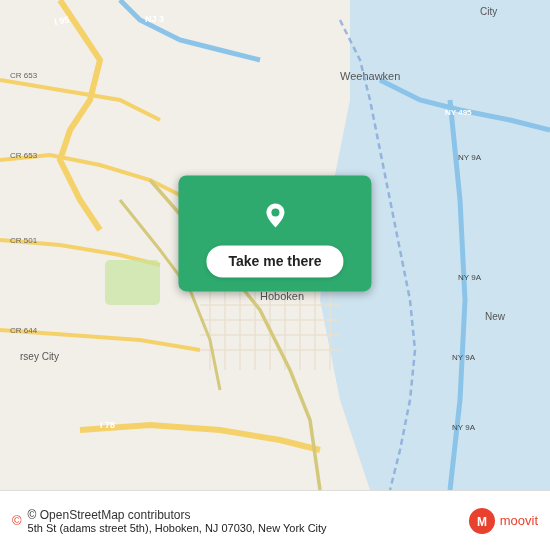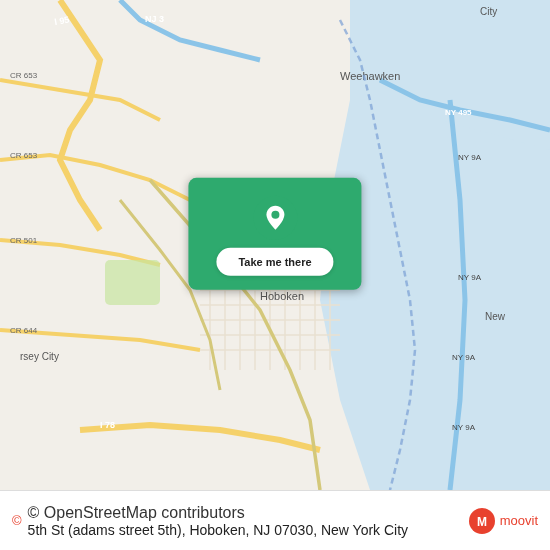--- a/index.html
+++ b/index.html
@@ -53,21 +53,21 @@
       width: 44px;
       height: 44px;
       margin-bottom: 8px;
     }
 
     #take-me-there-btn {
       background: white;
       border: none;
       border-radius: 20px;
       padding: 8px 22px;
-      font-size: 11px;
+      font-size: 14px;
       font-weight: 600;
       color: #222;
       cursor: pointer;
       white-space: nowrap;
       box-shadow: 0 1px 4px rgba(0,0,0,0.15);
     }
 
     
     #footer {
       width: 550px;
@@ -86,26 +86,26 @@
       gap: 6px;
       flex: 1;
     }
 
     #osm-icon {
       color: #e8412e;
       font-size: 13px;
     }
 
     #footer-text {
-      font-size: 16px;
+      font-size: 12px;
       color: #333;
     }
 
     #footer-address {
-      font-size: 14px;
+      font-size: 11px;
       color: #222;
       font-weight: 500;
     }
 
     #moovit-logo {
       display: flex;
       align-items: center;
       gap: 4px;
       flex-shrink: 0;
     }

